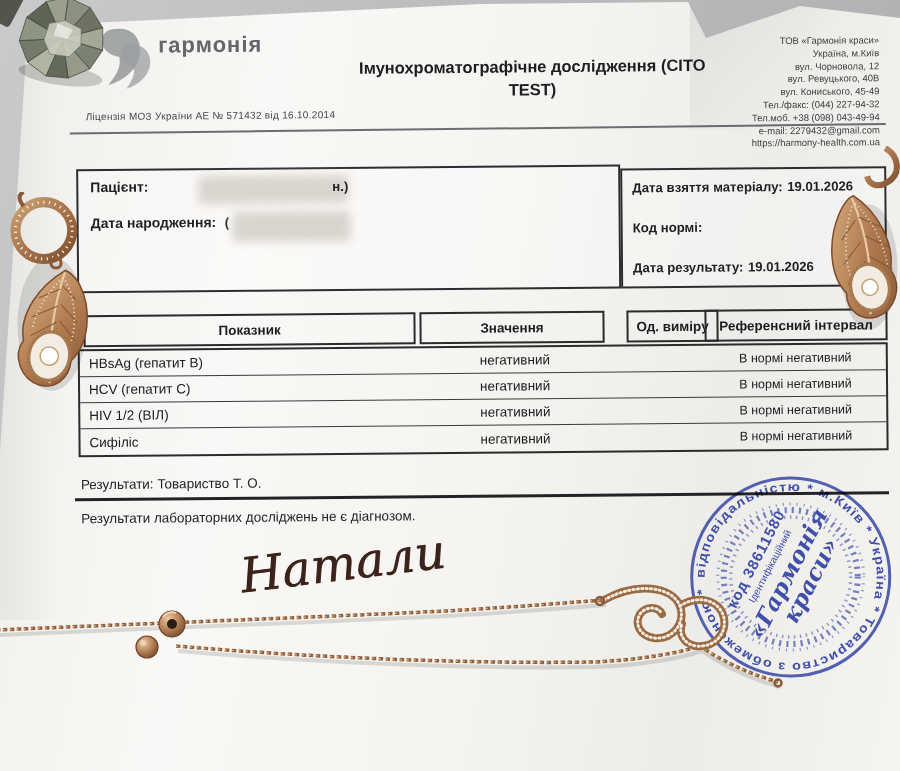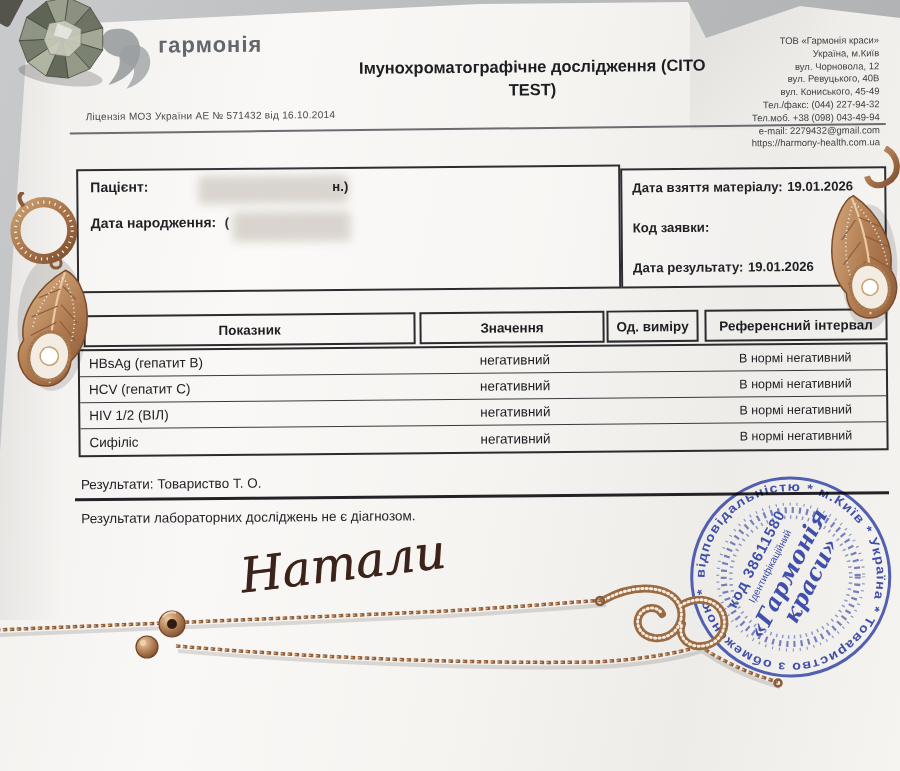--- a/index.html
+++ b/index.html
@@ -114,31 +114,31 @@
         <span class="val" style="position:absolute; left:146px; top:45px;">(</span>
         <span class="redact" style="left:154px; top:42px; width:118px; height:30px;"></span>
       </div>
 
       <div class="box box-dates">
         <div style="position:absolute; left:10px; top:8px;">
           <span class="val">Дата взяття матеріалу:</span>
           <span class="val">19.01.2026</span>
         </div>
         <div style="position:absolute; left:10px; top:48px;">
-          <span class="val">Код заявки:</span>
+          <span class="val">Код нормі:</span>
         </div>
         <div style="position:absolute; left:10px; top:88px;">
           <span class="val">Дата результату:</span>
           <span class="val">19.01.2026</span>
         </div>
       </div>
 
       <div class="th" style="left:84px;  top:312px; width:332px; height:32px;">Показник</div>
       <div class="th" style="left:420px; top:312px; width:185px; height:32px;">Значення</div>
-      <div class="th" style="left:607px; top:312px; width:92px; height:32px;">Од. виміру</div>
+      <div class="th" style="left:627px; top:312px; width:92px; height:32px;">Од. виміру</div>
       <div class="th" style="left:705px; top:312px; width:183px; height:32px;">Референсний інтервал</div>
 
       <div class="tbody">
         <div class="trow">
           <span class="c-name">HBsAg (гепатит В)</span>
           <span class="c-val">негативний</span>
           <span class="c-unit"></span>
           <span class="c-ref">В нормі негативний</span>
         </div>
         <div class="trow">

